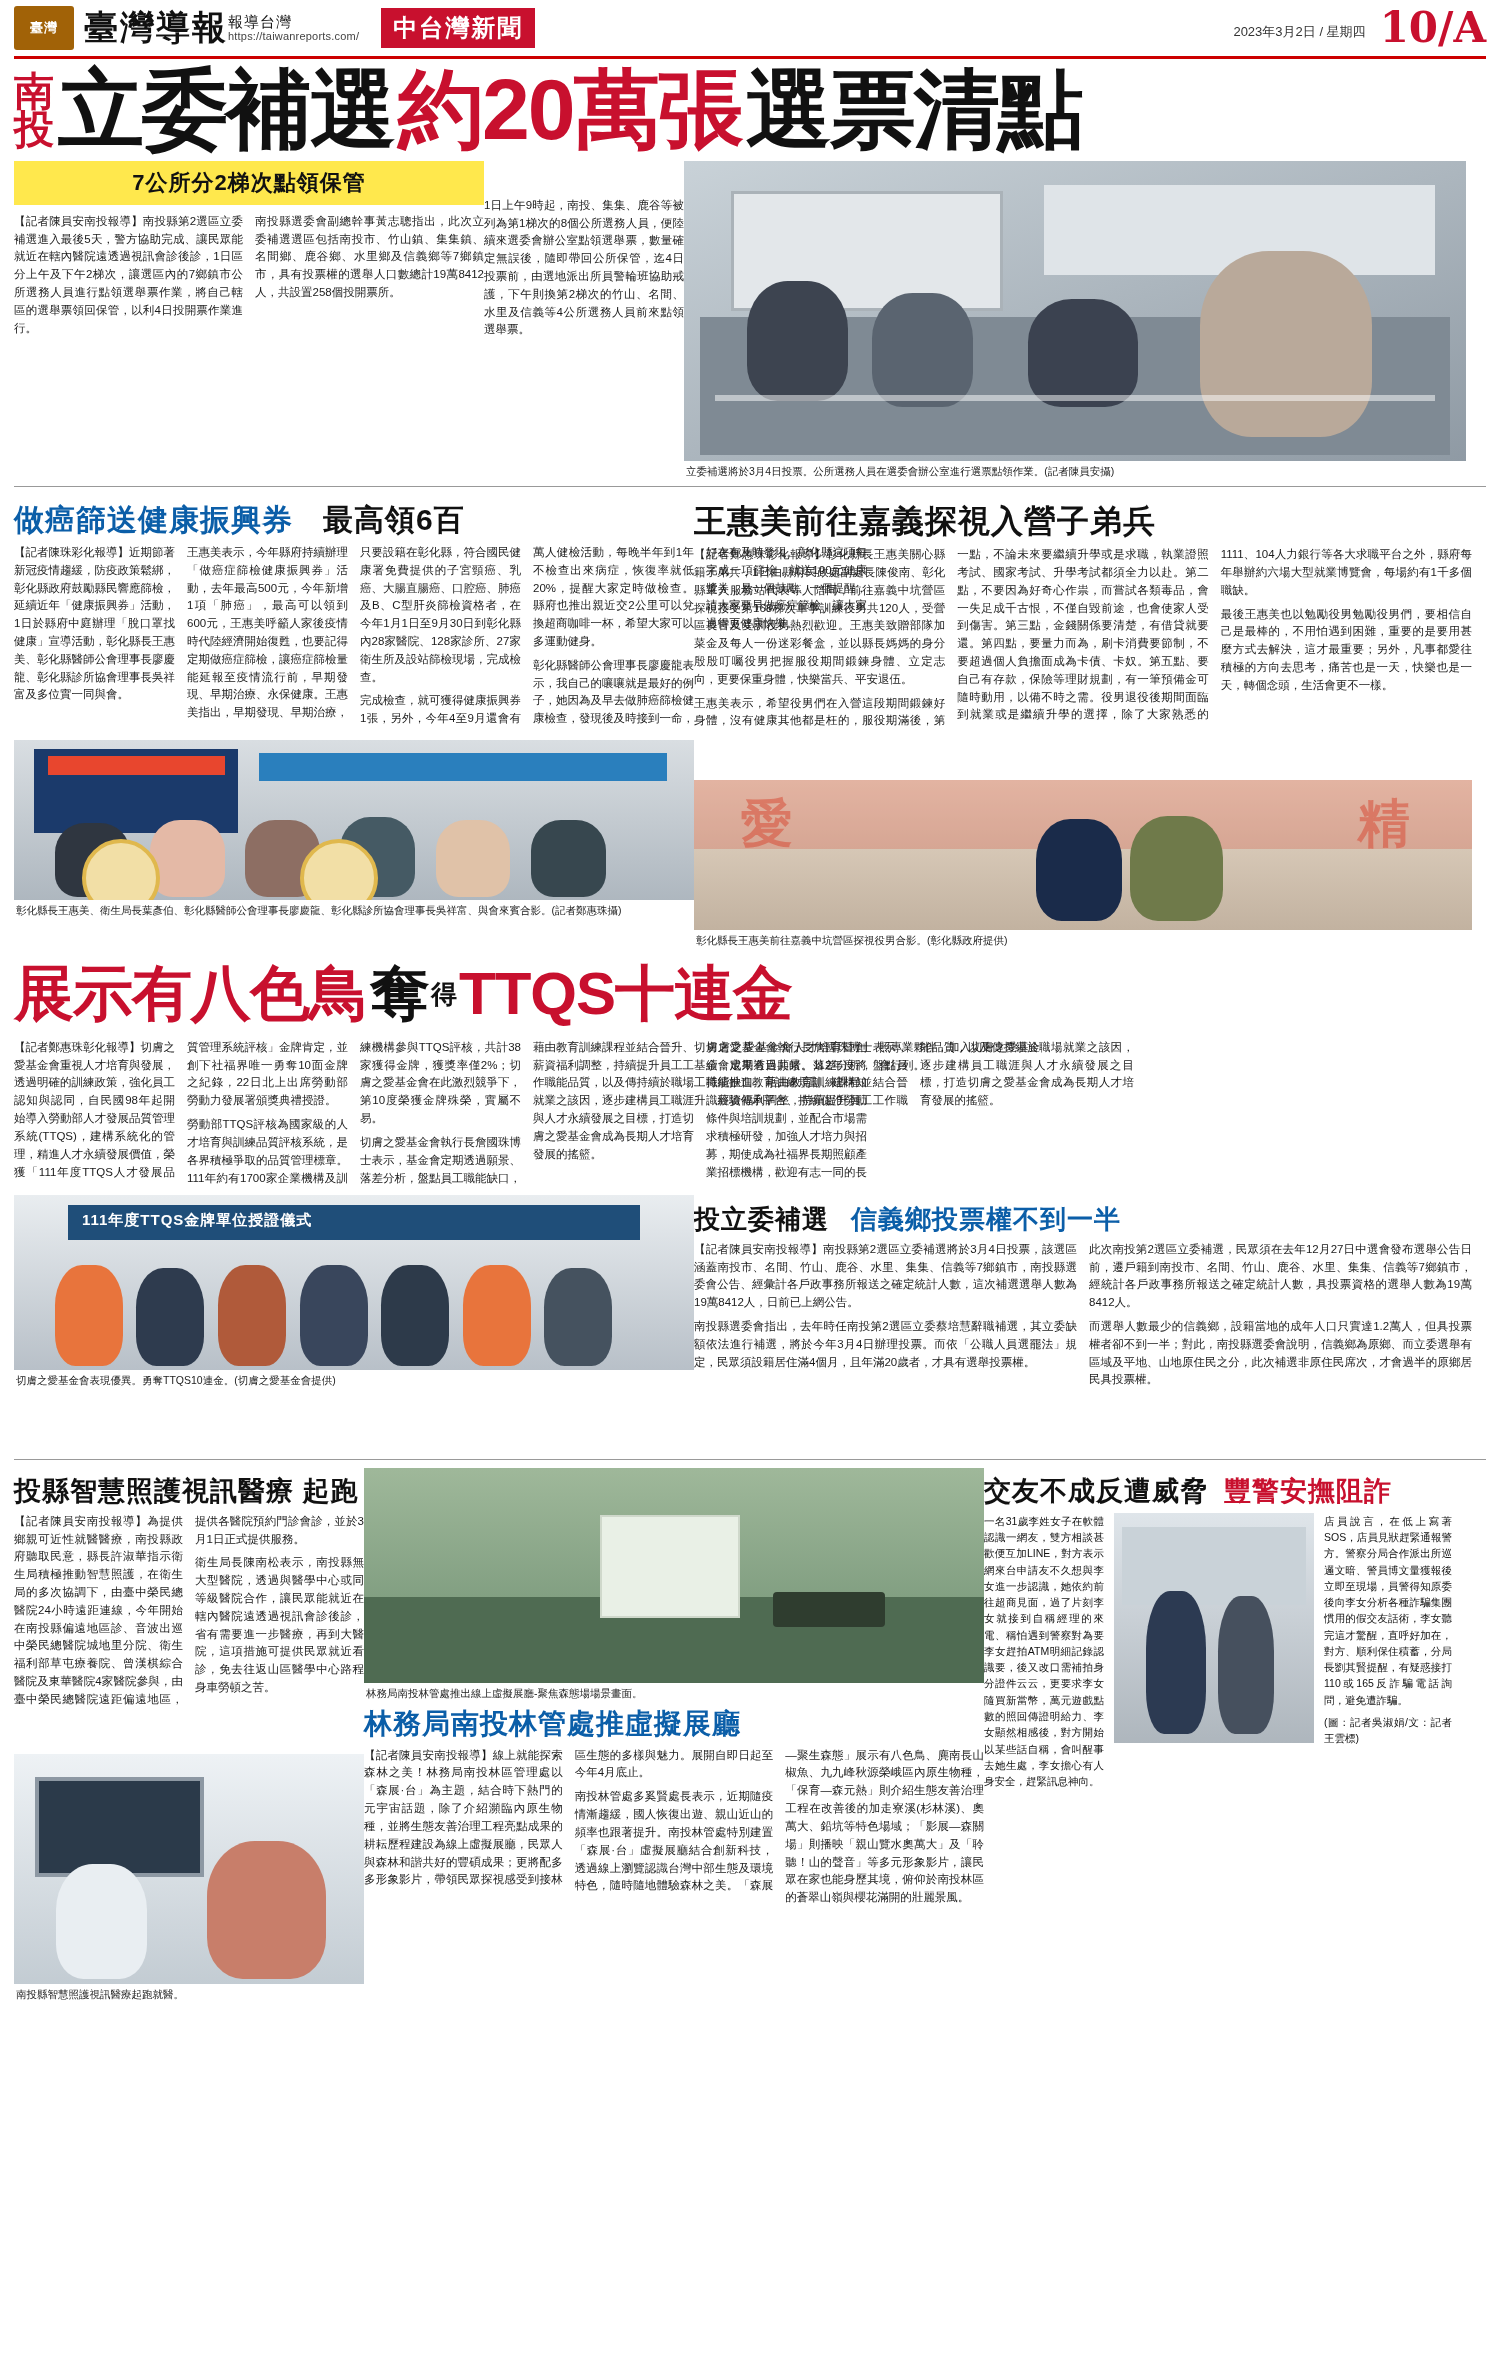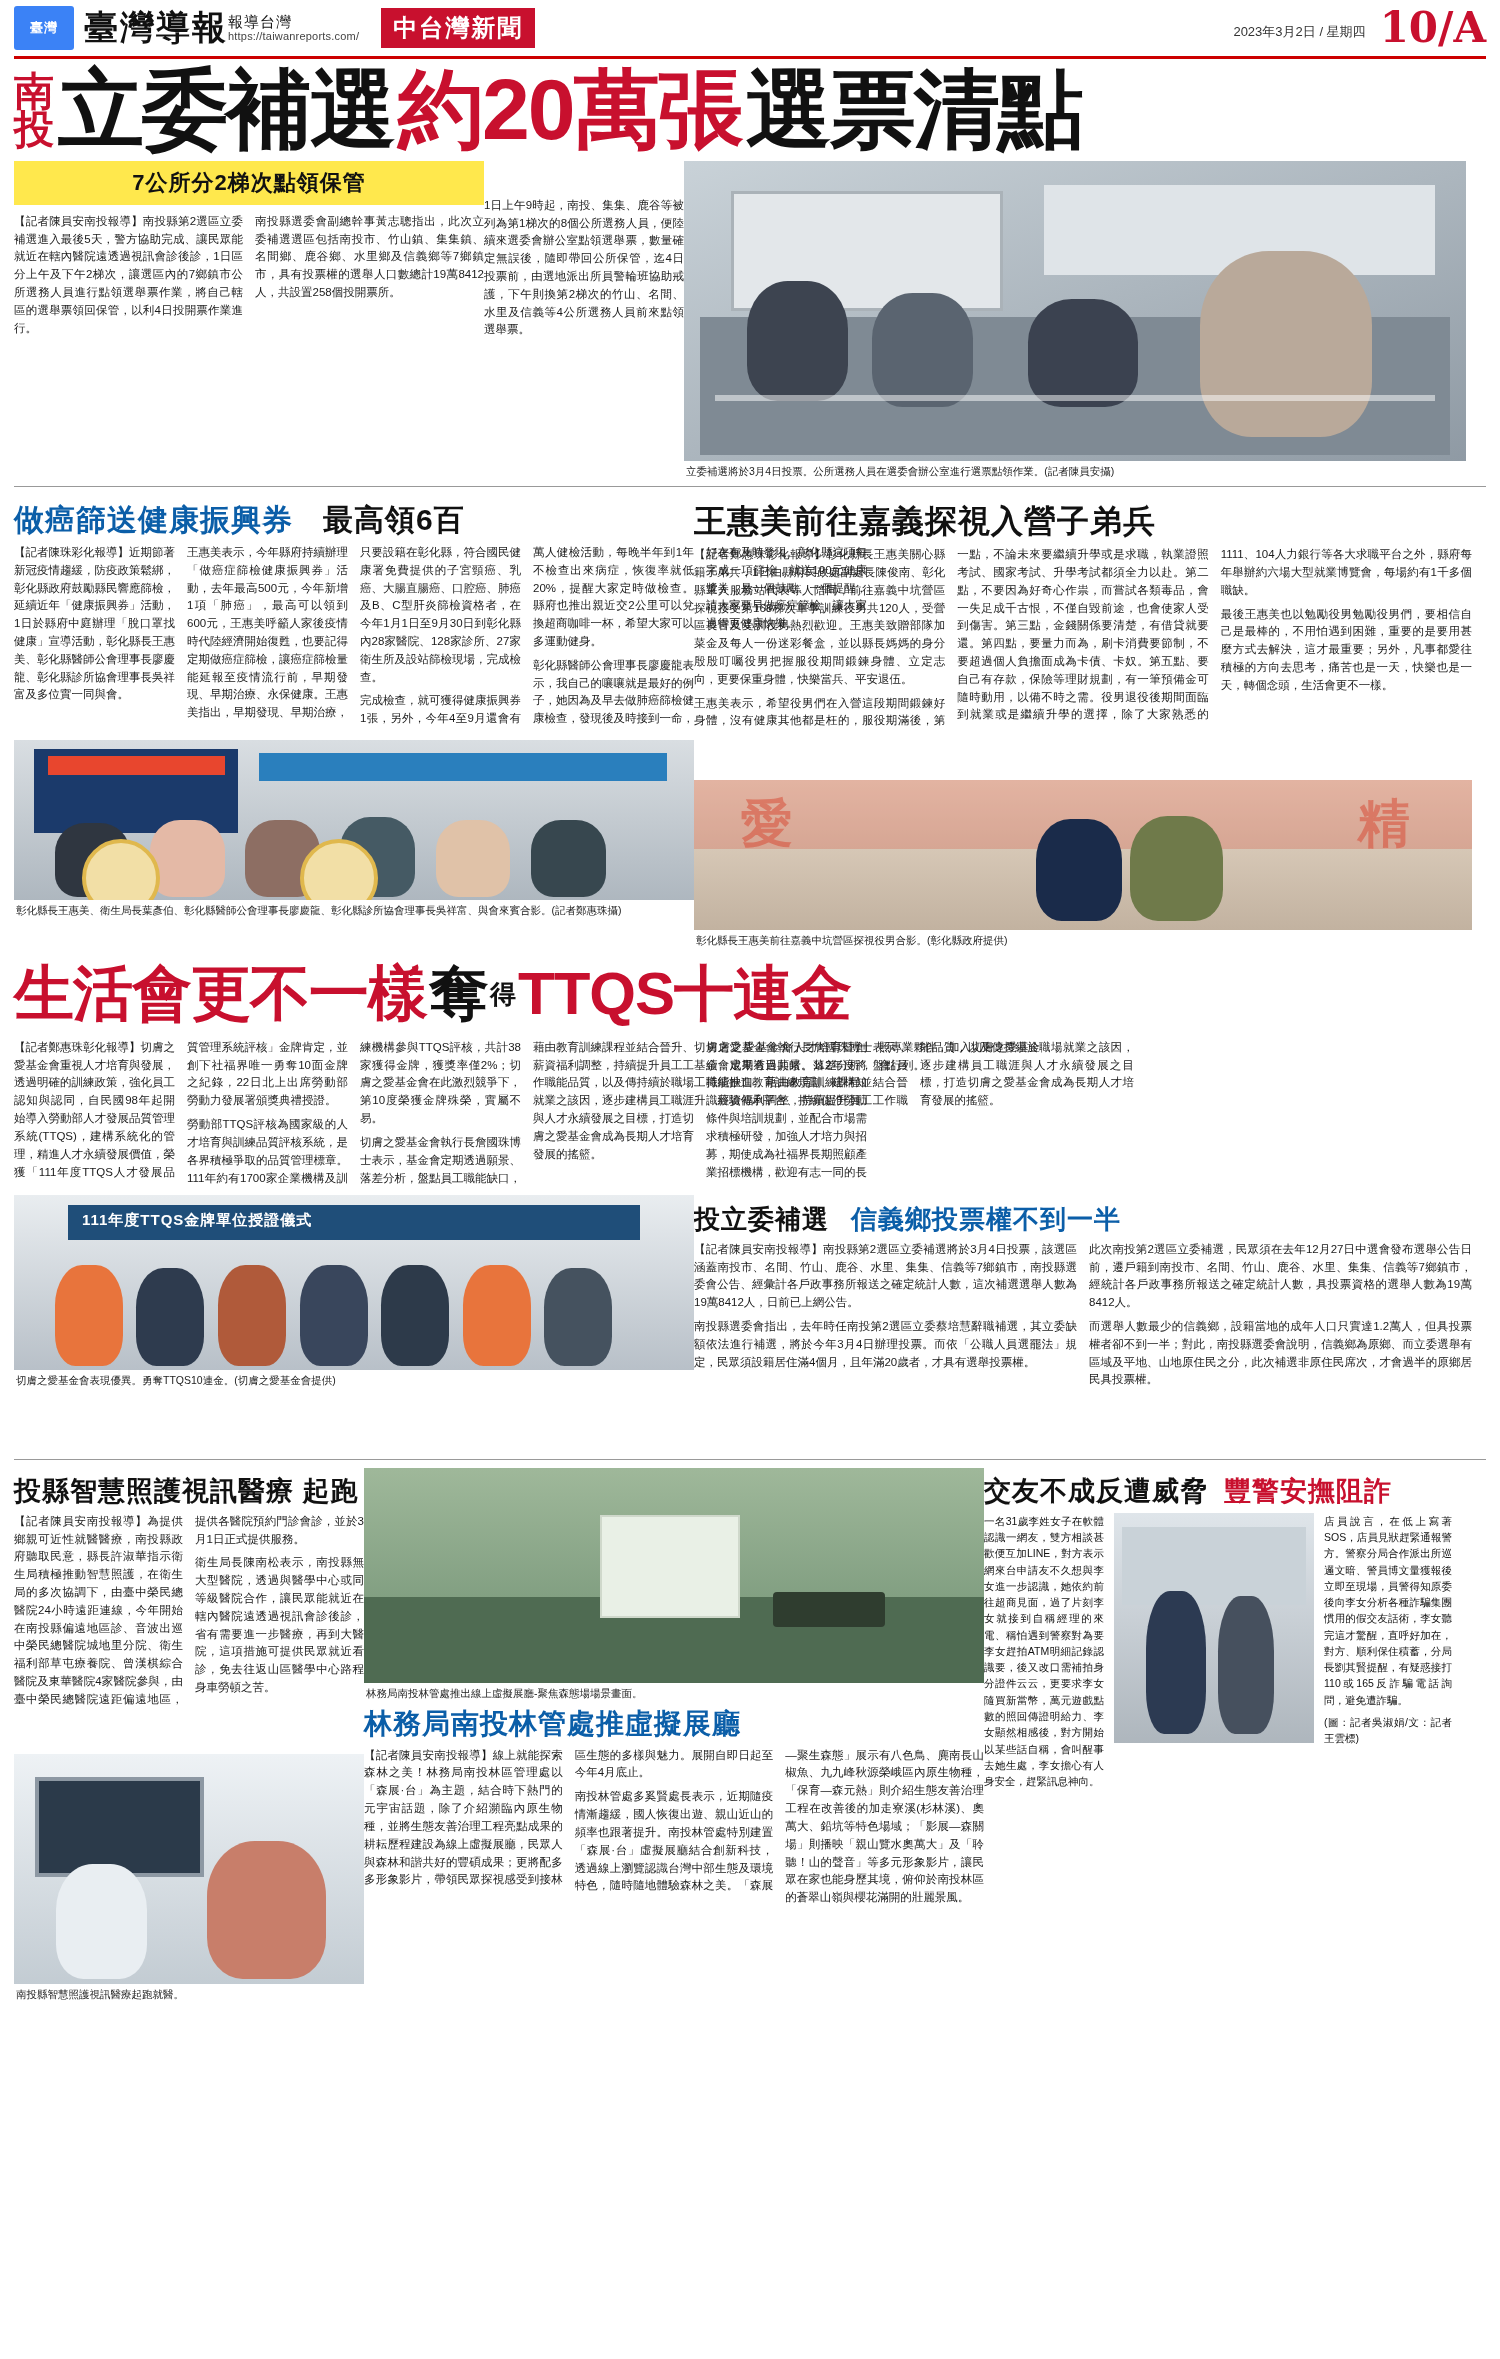--- a/index.html
+++ b/index.html
@@ -1,21 +1,21 @@
 <!DOCTYPE html>
 <html><head>
 <meta charset="utf-8">
 <style>
   html,body{margin:0;padding:0;background:#fff;}
   body{width:1500px;font-family:"Liberation Sans","DejaVu Sans",sans-serif;color:#111;}
   .page{width:1500px;height:2359px;position:relative;overflow:hidden;background:#fff;box-sizing:border-box;padding:0 14px;}
 
   
   .masthead{display:flex;align-items:center;height:56px;border-bottom:3px solid #c00;position:relative;}
-  .logo-box{width:60px;height:44px;background:#3b82f6;display:flex;align-items:center;justify-content:center;border-radius:3px;}
+  .logo-box{width:60px;height:44px;background:#a16207;display:flex;align-items:center;justify-content:center;border-radius:3px;}
   .logo-box span{color:#fff;font-size:13px;font-weight:bold;letter-spacing:1px;line-height:1.1;text-align:center;}
   .paper-name{font-size:34px;font-weight:bold;letter-spacing:2px;margin-left:10px;font-family:"DejaVu Serif","Liberation Serif",serif;}
   .mast-center{text-align:left;line-height:1.15;}
   .mast-center .cn{font-size:15px;letter-spacing:1px;}
   .mast-center .url{font-size:11px;color:#444;letter-spacing:0.2px;}
   .section-tag{margin-left:22px;background:#c8102e;color:#fff;font-size:24px;font-weight:bold;padding:4px 12px;letter-spacing:2px;}
   .mast-right{margin-left:auto;display:flex;align-items:flex-end;gap:14px;}
   .mast-date{font-size:13px;color:#333;padding-bottom:6px;}
   .page-num{font-size:42px;font-weight:bold;color:#c8102e;line-height:0.9;font-family:"DejaVu Serif","Liberation Serif",serif;}
 
@@ -168,21 +168,21 @@
           <div style="position:absolute;right:8%;top:6%;font-size:52px;color:#d8452f;font-weight:bold;opacity:.5;">精</div>
           <div class="person" style="left:44%;top:26%;width:11%;height:68%;background:#1a2b4a;"></div>
           <div class="person" style="left:56%;top:24%;width:12%;height:70%;background:#6f7a4a;"></div>
         </div>
       </div>
       <div class="cap">彰化縣長王惠美前往嘉義中坑營區探視役男合影。(彰化縣政府提供)</div>
     </div>
   </div>
 
   <div class="banner2">
-    <span class="r">生活會更不一樣</span>
+    <span class="r">展示有八色鳥</span>
     <span class="k" style="color:#111">奪</span>
     <span class="small">
         <span>得</span>
       </span>
     <span class="r">TTQS十連金</span>
   </div>
 
   <div class="row" style="margin-top:4px">
     <div class="col" style="width:680px">
       <div class="body-cols" style="column-count:4;height:150px">

